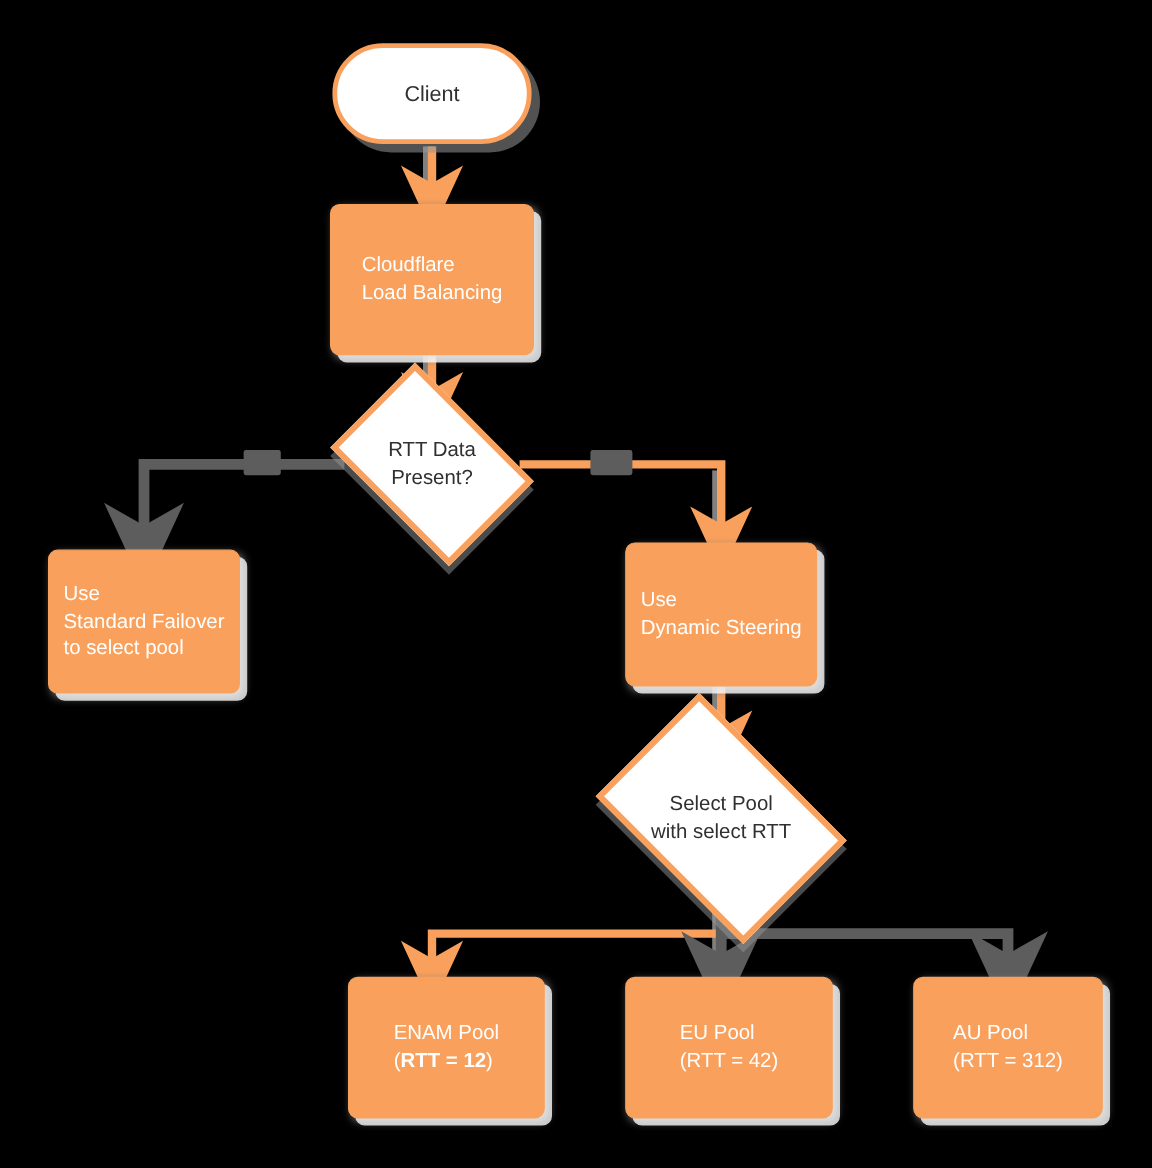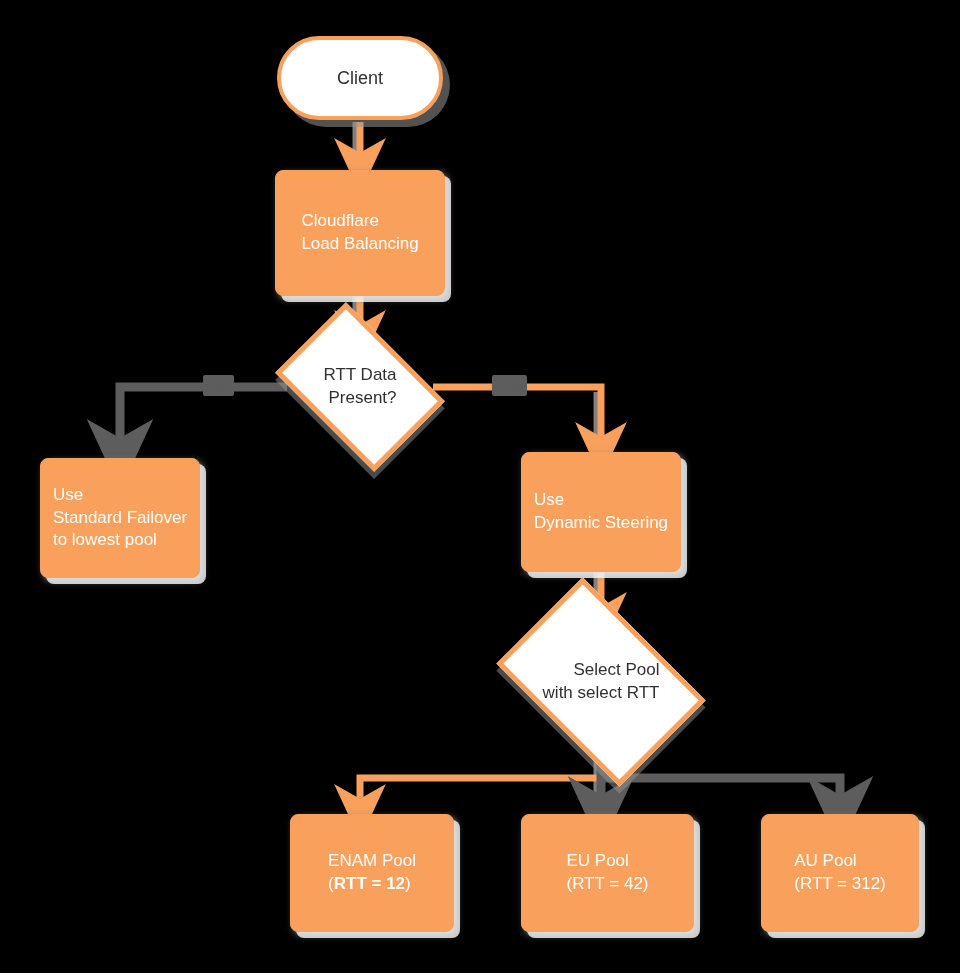--- a/index.html
+++ b/index.html
@@ -69,21 +69,21 @@
     border: 5px solid #F9A15C;
     transform: rotate(45deg);
     box-sizing: border-box;
     box-shadow: 5px 5px 0 0 rgba(150,150,150,0.5);
   }
   .decision .dlabel {
     position: relative;
     z-index: 2;
     color: #303030;
     font-size: 17px;
-    text-align: right;
+    text-align: center;
     line-height: 1.35;
     white-space: nowrap;
   }
   .elabel {
     position: absolute;
     font-size: 13px;
     color: #5d5d5d;
     background: #5d5d5d;
     padding: 3px 7px;
     border-radius: 2px;
@@ -157,21 +157,21 @@
     <div class="dlabel">
       <div>RTT Data</div>
       <div>Present?</div>
     </div>
   </div>
 
   <div class="node proc" style="left:40px; top:458px; width:160px; height:120px;">
     <div>
       <div>Use</div>
       <div>Standard Failover</div>
-      <div>to lowest pool</div>
+      <div>to select pool</div>
     </div>
   </div>
 
   <div class="node proc" style="left:521px; top:452px; width:160px; height:120px;">
     <div>
       <div>Use</div>
       <div>Dynamic Steering</div>
     </div>
   </div>
 

